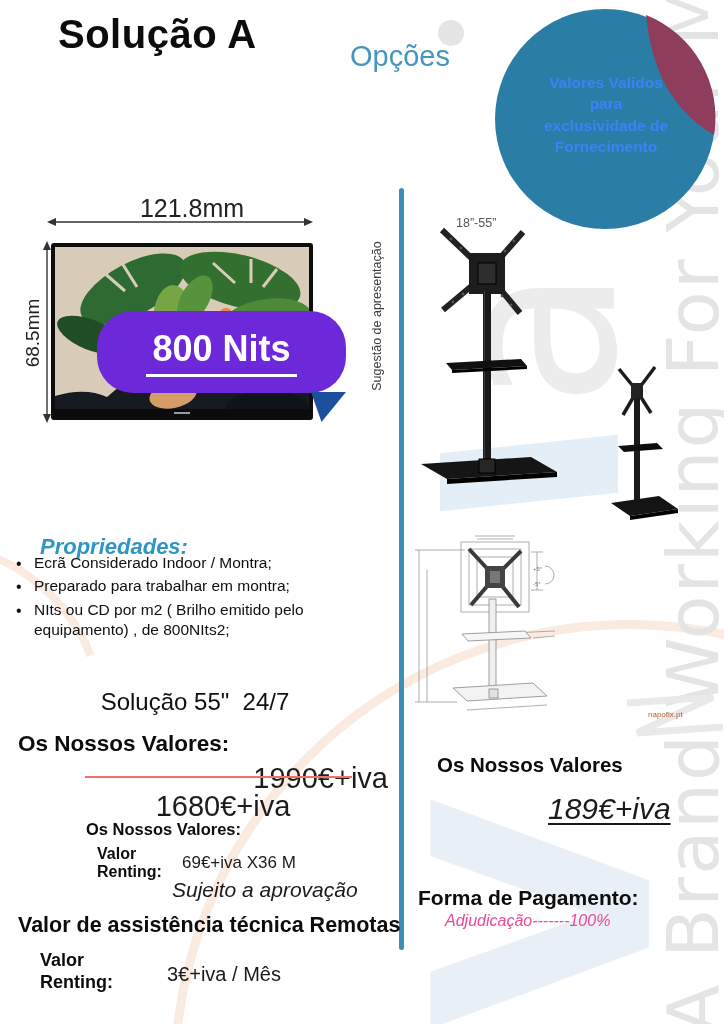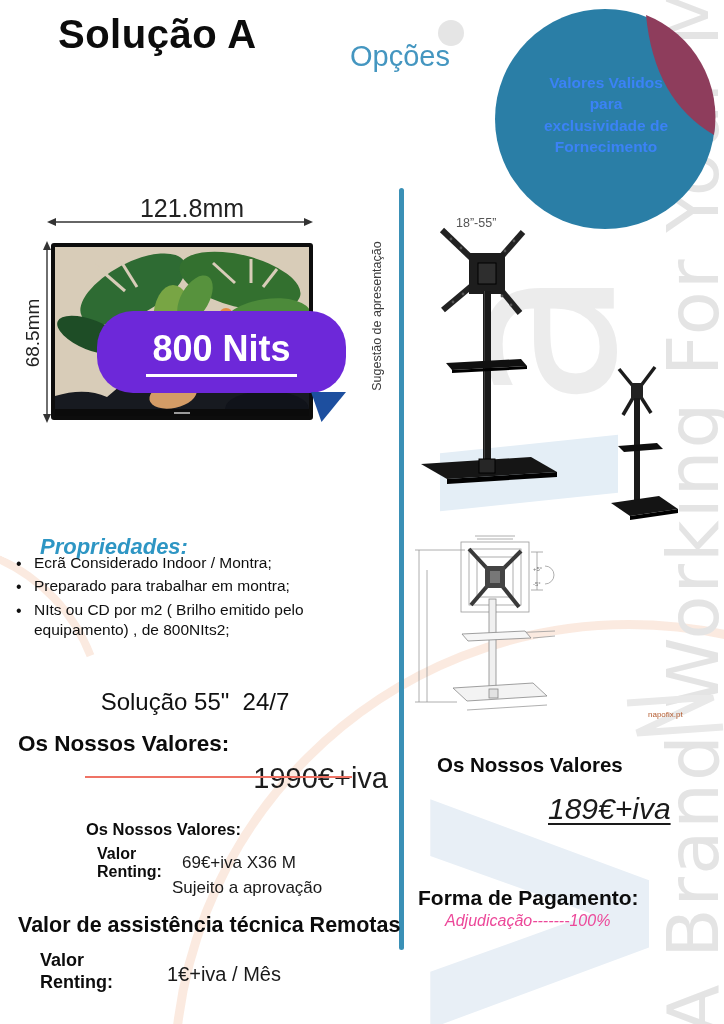--- a/index.html
+++ b/index.html
@@ -65,21 +65,21 @@
   .solution{left:0px;top:688px;width:390px;text-align:center;font-size:24px;color:#111;white-space:pre-wrap;}
 
   
   .price-head{left:18px;top:731px;font-size:22.5px;font-weight:800;color:#0c0c0c;}
   .price-old{left:58px;top:762px;width:330px;text-align:right;font-size:29px;color:#1c1c1c;}
   .strike{left:85px;top:776px;width:267px;height:2px;background:#ef7365;z-index:4;}
   .price-new{left:58px;top:790px;width:330px;text-align:center;font-size:29px;color:#1c1c1c;}
   .price-sub{left:86px;top:820px;font-size:16.5px;font-weight:800;color:#0c0c0c;}
   .rent-label{left:97px;top:845px;width:74px;font-size:16px;font-weight:800;line-height:1.15;color:#0c0c0c;}
   .rent-value{left:182px;top:853px;font-size:17px;color:#1a1a1a;}
-  .rent-note{left:172px;top:878px;font-size:17px;color:#1a1a1a;}
+  .rent-note{left:172px;top:878px;font-size:21px;color:#1a1a1a;font-style:italic;}
   .assist-head{left:18px;top:913px;font-size:21.5px;font-weight:800;color:#0c0c0c;}
   .assist-label{left:40px;top:950px;width:84px;font-size:18px;font-weight:800;line-height:1.2;color:#0c0c0c;}
   .assist-value{left:167px;top:963px;font-size:20px;color:#1a1a1a;}
 
   
   .rhead{left:437px;top:753px;font-size:20.5px;font-weight:800;color:#0c0c0c;z-index:2;}
   .rprice{left:548px;top:792px;font-size:30px;font-style:italic;color:#1a1a1a;z-index:2;
           text-decoration:underline;text-decoration-thickness:2px;text-underline-offset:4px;}
   .pay-head{left:418px;top:886px;font-size:21px;font-weight:800;color:#0c0c0c;z-index:2;}
   .pay-value{left:445px;top:912px;font-size:16px;font-style:italic;color:#ec4899;z-index:2;
@@ -258,27 +258,28 @@
     <li>Ecrã Considerado Indoor / Montra;</li>
     <li>Preparado para trabalhar em montra;</li>
     <li>NIts ou CD por m2 ( Brilho emitido pelo equipamento) , de 800NIts2;</li>
   </ul>
 
   <div class="abs solution z2">Solução 55"  24/7</div>
 
   <div class="abs price-head z2">Os Nossos Valores:</div>
   <div class="abs price-old z2">1990€+iva</div>
   <div class="abs strike"></div>
+  <div class="abs price-new z2">1680€+iva</div>
   <div class="abs price-sub z2">Os Nossos Valores:</div>
   <div class="abs rent-label z2">Valor Renting:</div>
   <div class="abs rent-value z2">69€+iva X36 M</div>
   <div class="abs rent-note z2">Sujeito a aprovação</div>
 
   <div class="abs assist-head z2">Valor de assistência técnica Remotas</div>
   <div class="abs assist-label z2">Valor Renting:</div>
-  <div class="abs assist-value z2">1€+iva / Mês</div>
+  <div class="abs assist-value z2">3€+iva / Mês</div>
 
   <div class="abs rhead">Os Nossos Valores</div>
   <div class="abs rprice">189€+iva</div>
   <div class="abs pay-head">Forma de Pagamento:</div>
   <div class="abs pay-value">Adjudicação-------100%</div>
 
 </div>
 
 </body></html>

